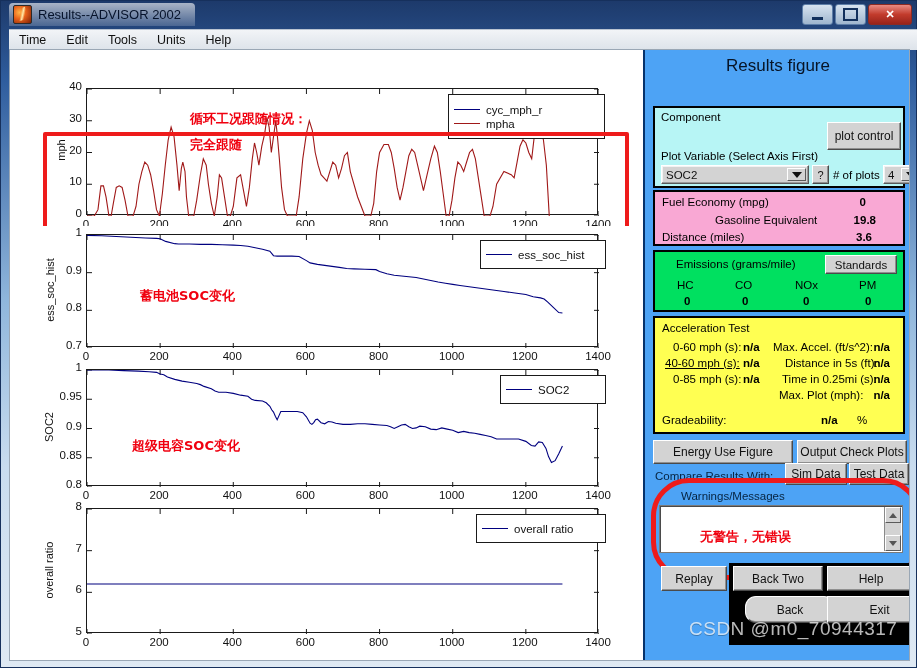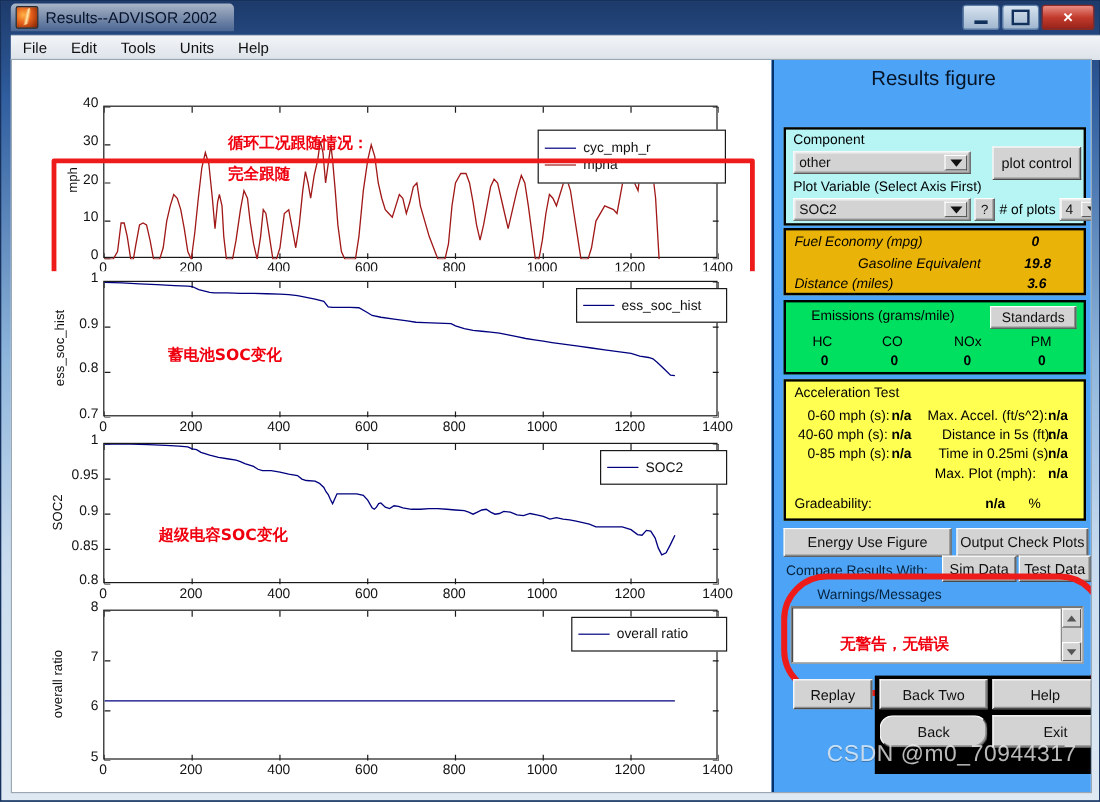--- a/index.html
+++ b/index.html
@@ -58,21 +58,21 @@
     font-family:"DejaVu Sans","Liberation Sans",sans-serif;}
   .redbox{position:absolute;border:4px solid #ee1b1b;border-radius:2px;pointer-events:none;}
 
   
   .rpanel{position:absolute;left:633px;top:0;width:268px;height:610px;
     background:#4da3f5;border-left:2px solid #06326b;box-sizing:border-box;}
   .rtitle{position:absolute;left:0;top:6px;width:100%;text-align:center;
     font-size:17px;color:#071426;}
   .grp{position:absolute;box-sizing:border-box;border:2px solid #000;}
   .grp.cyan{background:#b7f5f5;}
-  .grp.khaki{background:#eab308;font-style:italic;}
+  .grp.khaki{background:#f9a8d4;}
   .grp.green{background:#00e060;}
   .grp.yellow{background:#ffff52;}
   .lbl{position:absolute;font-size:11.5px;color:#000;white-space:nowrap;}
   .lbl.b{font-weight:bold;}
   .sel{position:absolute;box-sizing:border-box;background:#d3d3d3;
     border:1px solid #fff;border-right-color:#5a5a5a;border-bottom-color:#5a5a5a;
     box-shadow:inset -1px -1px 0 #9a9a9a, inset 1px 1px 0 #f2f2f2;
     display:flex;align-items:center;padding-left:4px;font-size:11.5px;color:#111;}
   .selarrow{position:absolute;right:2px;top:2px;bottom:2px;width:17px;background:#d3d3d3;
     border:1px solid #fff;border-right-color:#5a5a5a;border-bottom-color:#5a5a5a;
@@ -114,21 +114,21 @@
           <i class="min-g"></i>
         </div>
       <div class="wb">
           <i class="max-g"></i>
         </div>
       <div class="wb close">✕</div>
     </div>
   </div>
 
   <div class="menubar">
-    <span class="menuitem">File</span>
+    <span class="menuitem">Time</span>
     <span class="menuitem">Edit</span>
     <span class="menuitem">Tools</span>
     <span class="menuitem">Units</span>
     <span class="menuitem">Help</span>
   </div>
 
   <div class="client">
 
     <div class="plots">
 
@@ -175,21 +175,21 @@
         <div id="xt0">
             <div class="xtick" style="left: 51px; width: 50px; top: 138px;">0</div>
             <div class="xtick" style="left: 124.143px; width: 50px; top: 138px;">200</div>
             <div class="xtick" style="left: 197.286px; width: 50px; top: 138px;">400</div>
             <div class="xtick" style="left: 270.429px; width: 50px; top: 138px;">600</div>
             <div class="xtick" style="left: 343.571px; width: 50px; top: 138px;">800</div>
             <div class="xtick" style="left: 416.714px; width: 50px; top: 138px;">1000</div>
             <div class="xtick" style="left: 489.857px; width: 50px; top: 138px;">1200</div>
             <div class="xtick" style="left: 563px; width: 50px; top: 138px;">1400</div>
           </div>
-        <div class="legendbox" style="left:438px;top:28px;width:143px;height:37px;">
+        <div class="legendbox" style="left:438px;top:14px;width:143px;height:37px;">
           <div class="legrow">
             <i class="legline"></i>
             <span>cyc_mph_r</span>
           </div>
           <div class="legrow">
             <i class="legline red"></i>
             <span>mpha</span>
           </div>
         </div>
         <div class="ann" style="left:180px;top:30px;">循环工况跟随情况：</div>
@@ -368,26 +368,20 @@
       </div>
 
     </div>
 
     <div class="rpanel">
 
       <div class="rtitle">Results figure</div>
 
       <div class="grp cyan" style="left:8px;top:56px;width:252px;height:82px;">
         <div class="lbl" style="left:6px;top:3px;">Component</div>
-        <div class="sel" style="left:6px;top:18px;width:148px;height:19px;">
-          <span>other</span>
-          <span class="selarrow">
-              <i class="tri"></i>
-            </span>
-        </div>
         <div class="btn" style="left:172px;top:14px;width:74px;height:28px;">plot control</div>
         <div class="lbl" style="left:6px;top:42px;">Plot Variable (Select Axis First)</div>
         <div class="sel" style="left:6px;top:57px;width:148px;height:19px;">
           <span>SOC2</span>
           <span class="selarrow">
               <i class="tri"></i>
             </span>
         </div>
         <div class="btn" style="left:157px;top:57px;width:17px;height:19px;font-size:11px;">?</div>
         <div class="lbl" style="left:178px;top:61px;"># of plots</div>
@@ -419,21 +413,21 @@
         <div class="lbl b" style="left:87px;top:43px;">0</div>
         <div class="lbl b" style="left:148px;top:43px;">0</div>
         <div class="lbl b" style="left:210px;top:43px;">0</div>
       </div>
 
       <div class="grp yellow" style="left:8px;top:266px;width:252px;height:118px;">
         <div class="lbl" style="left:7px;top:4px;">Acceleration Test</div>
 
         <div class="lbl" style="left:18px;top:23px;">0-60 mph (s):</div>
         <div class="lbl b" style="left:88px;top:23px;">n/a</div>
-        <div class="lbl" style="left:10px;top:39px;">40-60 mph (s):</div>
+        <div class="lbl" style="left:10px;top:39px;text-decoration:underline;">40-60 mph (s):</div>
         <div class="lbl b" style="left:88px;top:39px;">n/a</div>
         <div class="lbl" style="left:18px;top:55px;">0-85 mph (s):</div>
         <div class="lbl b" style="left:88px;top:55px;">n/a</div>
 
         <div class="lbl" style="left:118px;top:23px;">Max. Accel. (ft/s^2):</div>
         <div class="lbl b" style="right:13px;top:23px;">n/a</div>
         <div class="lbl" style="left:130px;top:39px;">Distance in 5s (ft):</div>
         <div class="lbl b" style="right:13px;top:39px;">n/a</div>
         <div class="lbl" style="left:127px;top:55px;">Time in 0.25mi (s):</div>
         <div class="lbl b" style="right:13px;top:55px;">n/a</div>
@@ -463,20 +457,20 @@
             </div>
         </div>
         <div class="ann" style="left:40px;top:22px;font-size:13px;">无警告，无错误</div>
       </div>
       <div class="oval" style="left:6px;top:428px;width:260px;height:92px;"></div>
 
       <div class="shadowbox" style="left:84px;top:513px;width:190px;height:82px;"></div>
       <div class="btn" style="left:16px;top:516px;width:66px;height:25px;">Replay</div>
       <div class="btn" style="left:88px;top:516px;width:90px;height:25px;">Back Two</div>
       <div class="btn" style="left:182px;top:516px;width:88px;height:25px;">Help</div>
-      <div class="btn" style="left:88px;top:546px;width:90px;height:27px;border-radius:11px;">Back</div>
+      <div class="btn" style="left:100px;top:546px;width:90px;height:27px;border-radius:11px;">Back</div>
       <div class="btn" style="left:182px;top:546px;width:88px;height:27px;padding-left:17px;">Exit</div>
 
       <div class="wm" style="left:44px;top:568px;">CSDN @m0_70944317</div>
     </div>
 
   </div>
 </div>
 
 </body></html>

